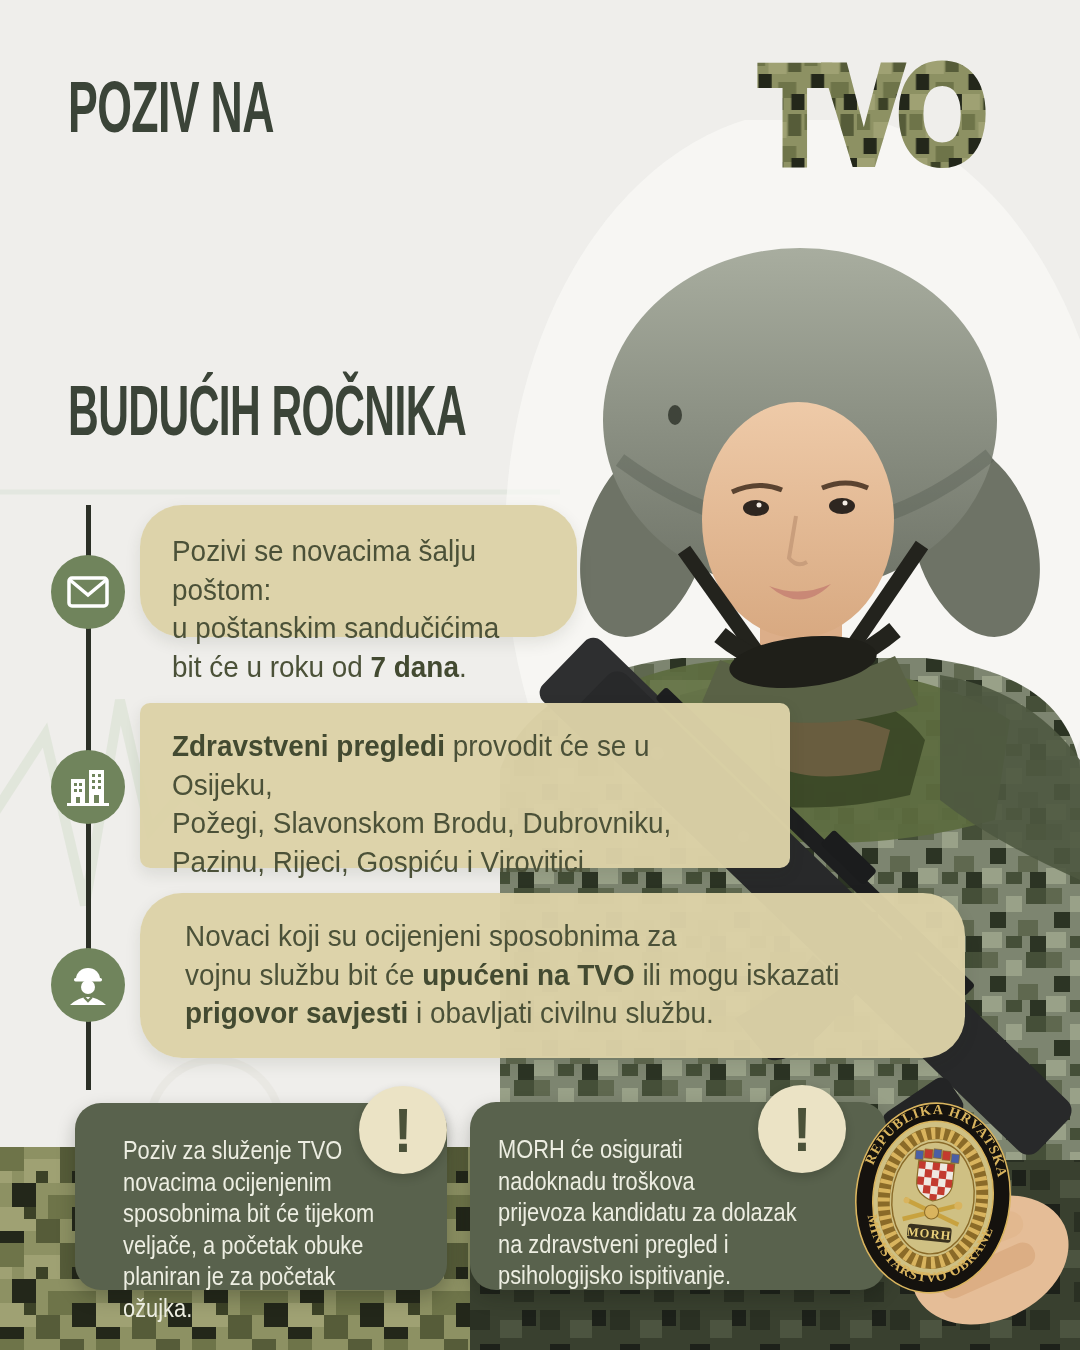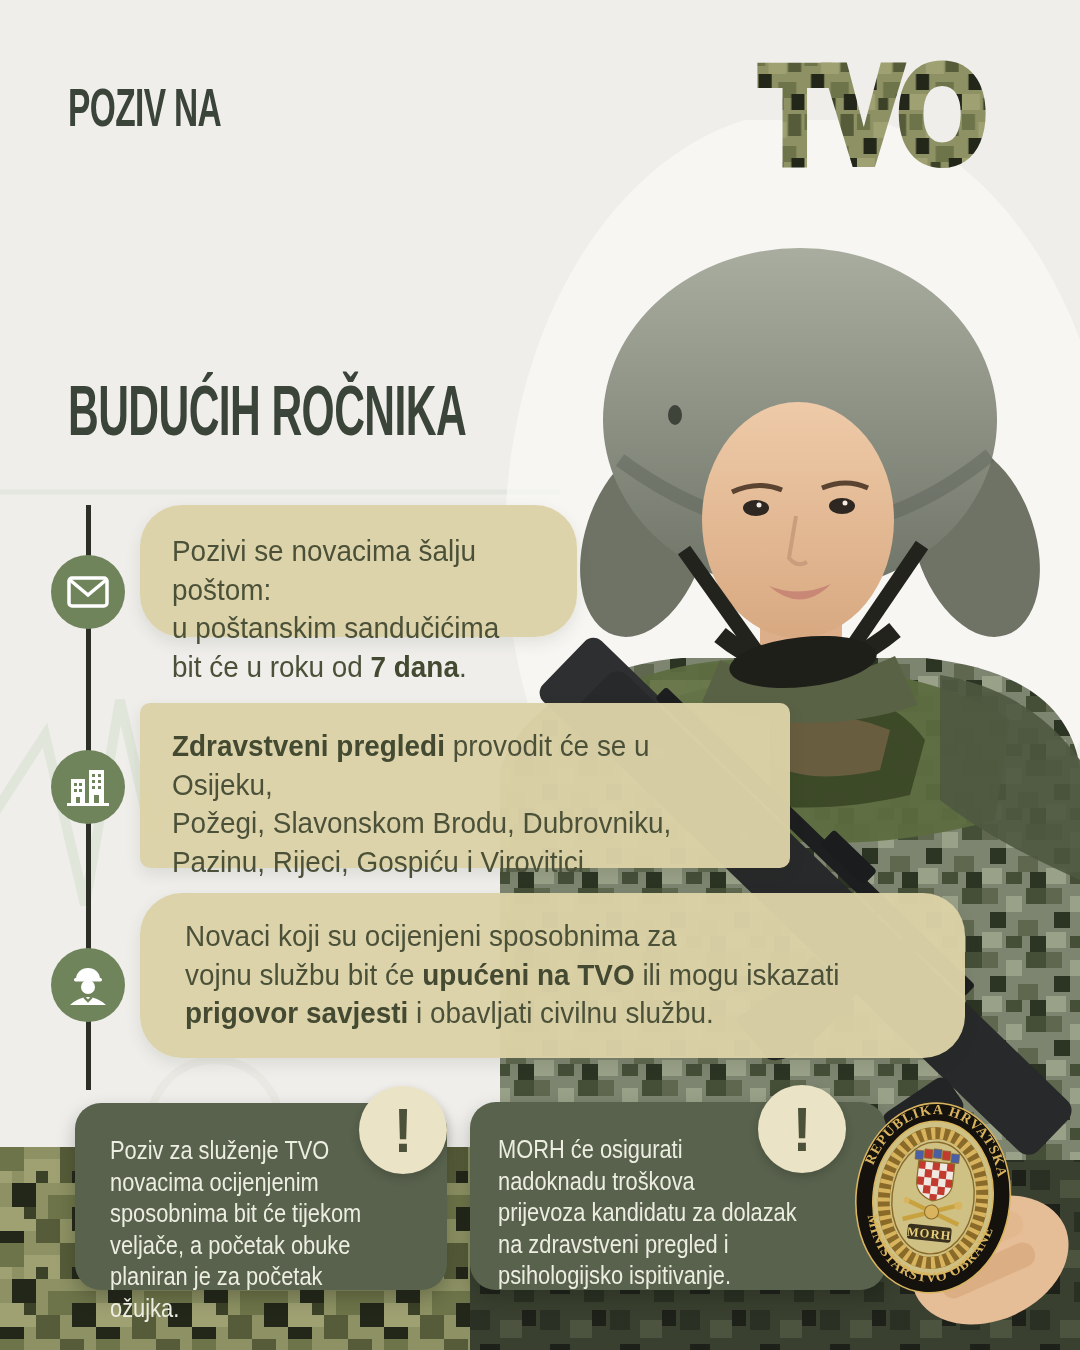--- a/index.html
+++ b/index.html
@@ -12,21 +12,21 @@
   .ecg{left:0;top:0;width:1080px;height:1350px;z-index:1;}
 
   
   .camo-strip{left:0;top:1147px;width:1080px;height:203px;z-index:2;}
 
   
   .soldier{left:470px;top:120px;width:610px;height:1230px;z-index:3;}
 
   
   .cond{display:inline-block;transform-origin:0 50%;white-space:nowrap;}
-  .kicker{left:68px;top:72px;z-index:5;font-weight:bold;font-size:54px;line-height:70px;
+  .kicker{left:68px;top:72px;z-index:5;font-weight:bold;font-size:72px;line-height:70px;
           color:#3b4438;letter-spacing:-1px;}
   .kicker .cond{transform:scaleX(.62);}
   .title{left:66px;top:148px;z-index:5;font-weight:bold;font-size:131px;line-height:108px;
          color:#7d9171;letter-spacing:-3px;}
   .title .cond{transform:scaleX(.49);}
   .subtitle{left:68px;top:382px;z-index:5;font-weight:bold;font-size:71px;line-height:58px;
             color:#3b4438;letter-spacing:-1px;}
   .subtitle .cond{transform:scaleX(.60);}
 
   .tvo-logo{left:752px;top:50px;width:280px;height:130px;z-index:6;}
@@ -47,21 +47,21 @@
   .info-box b{color:#434a31;}
   .ib1{left:140px;top:505px;width:437px;height:132px;padding:27px 0 12px 32px;box-sizing:border-box;}
   .ib2{left:140px;top:703px;width:650px;height:165px;padding:24px 0 0 32px;box-sizing:border-box;border-radius:10px;}
   .ib3{left:140px;top:893px;width:825px;height:165px;padding:24px 0 0 45px;box-sizing:border-box;}
 
   
   .alert-box{background:#59624d;border-radius:26px;z-index:7;color:#edeee2;
              box-shadow:0 8px 18px rgba(20,24,14,.25);}
   .alert-box .txt{display:inline-block;transform:scaleX(.84);transform-origin:0 0;
                   font-size:26px;line-height:31.5px;white-space:pre-line;}
-  .ab1{left:75px;top:1103px;width:372px;height:187px;padding:32px 0 0 35px;box-sizing:border-box;}
+  .ab1{left:75px;top:1103px;width:372px;height:187px;padding:32px 0 0 48px;box-sizing:border-box;}
   .ab2{left:470px;top:1102px;width:416px;height:188px;padding:32px 0 0 28px;box-sizing:border-box;}
   .alert-circle{width:88px;height:88px;border-radius:50%;background:#ebe3c5;z-index:8;
                 display:flex;align-items:center;justify-content:center;
                 box-shadow:0 4px 10px rgba(20,24,14,.2);}
   .alert-circle span{font-weight:bold;font-size:56px;color:#4b5239;transform:scaleY(1.12);}
   .ac1{left:359px;top:1086px;}
   .ac2{left:758px;top:1085px;}
 
   .morh-emblem{left:853px;top:1100px;width:160px;height:196px;z-index:9;transform:rotate(6deg);}
 </style>

